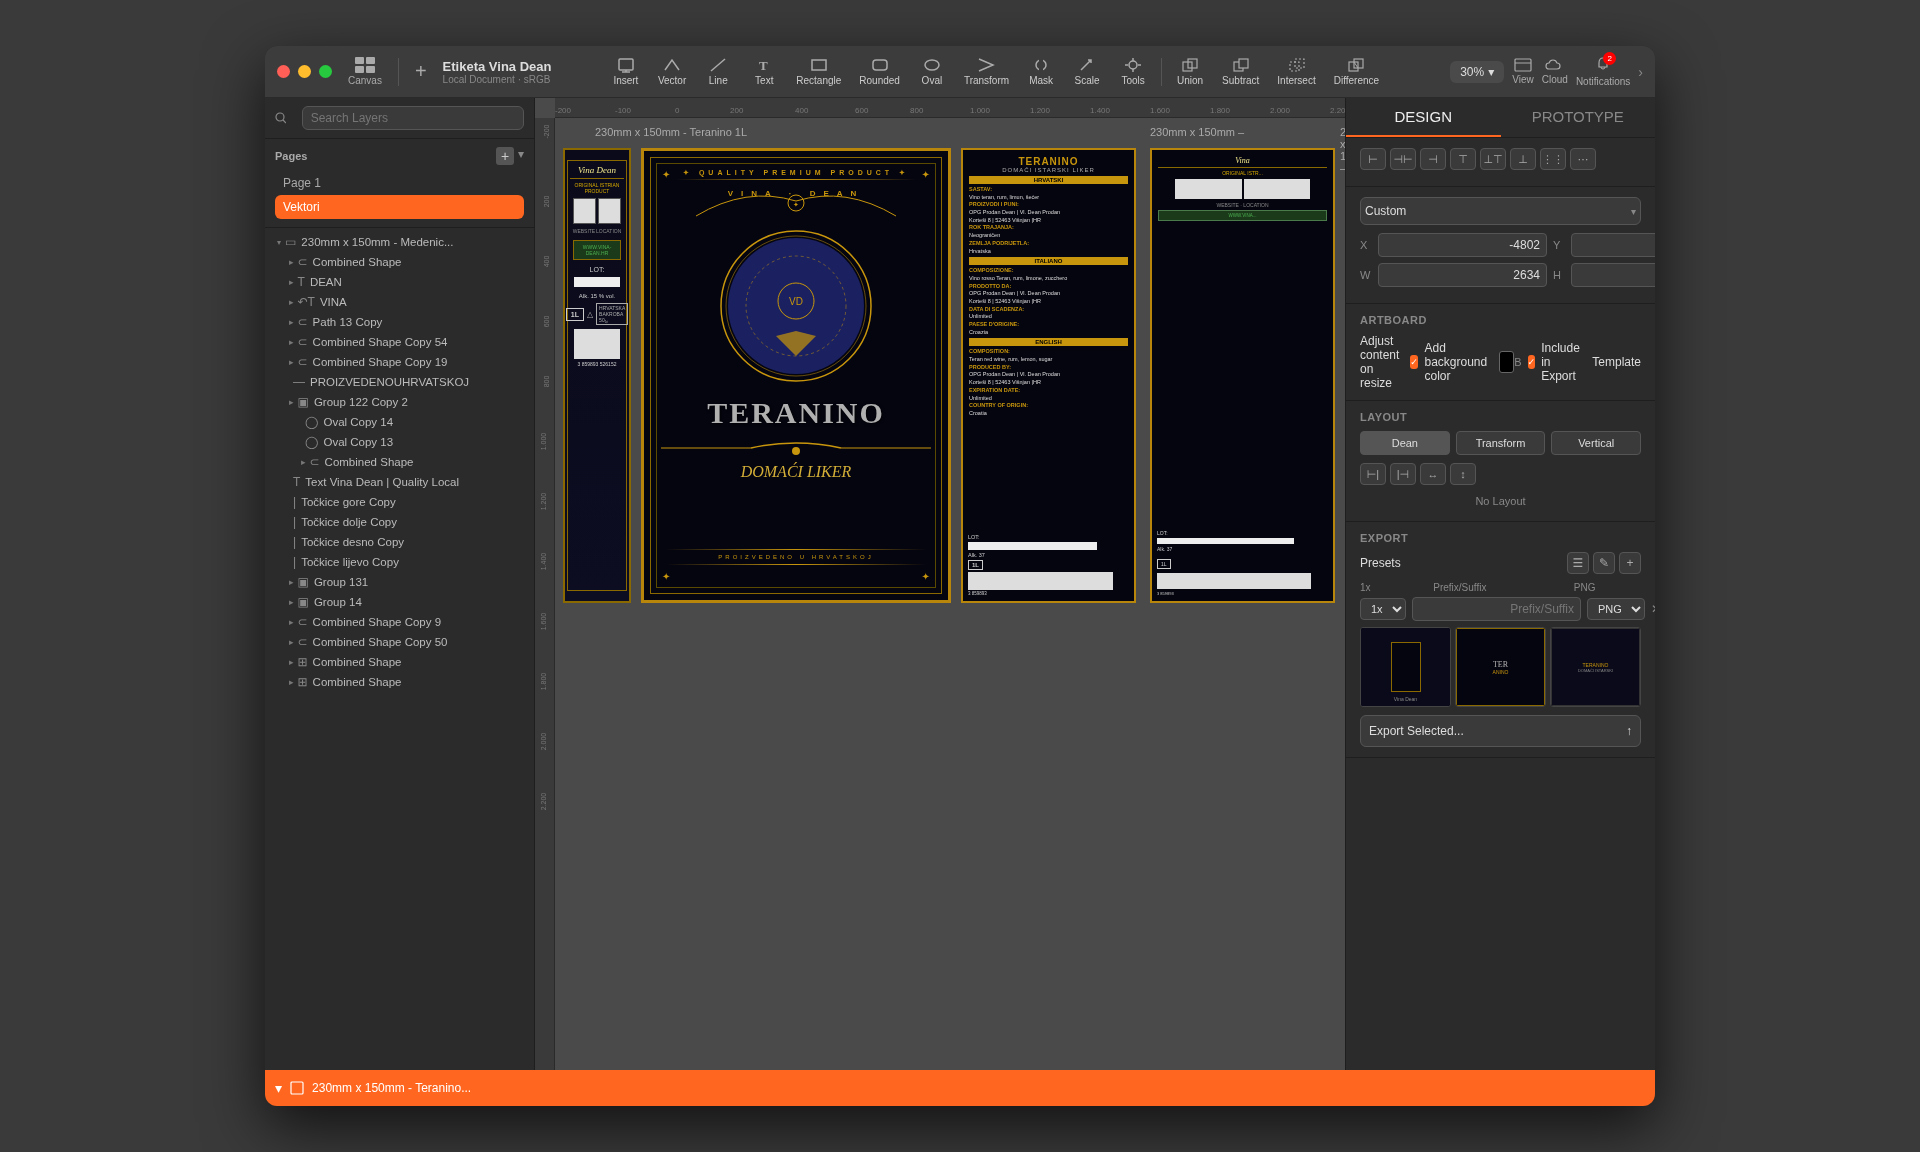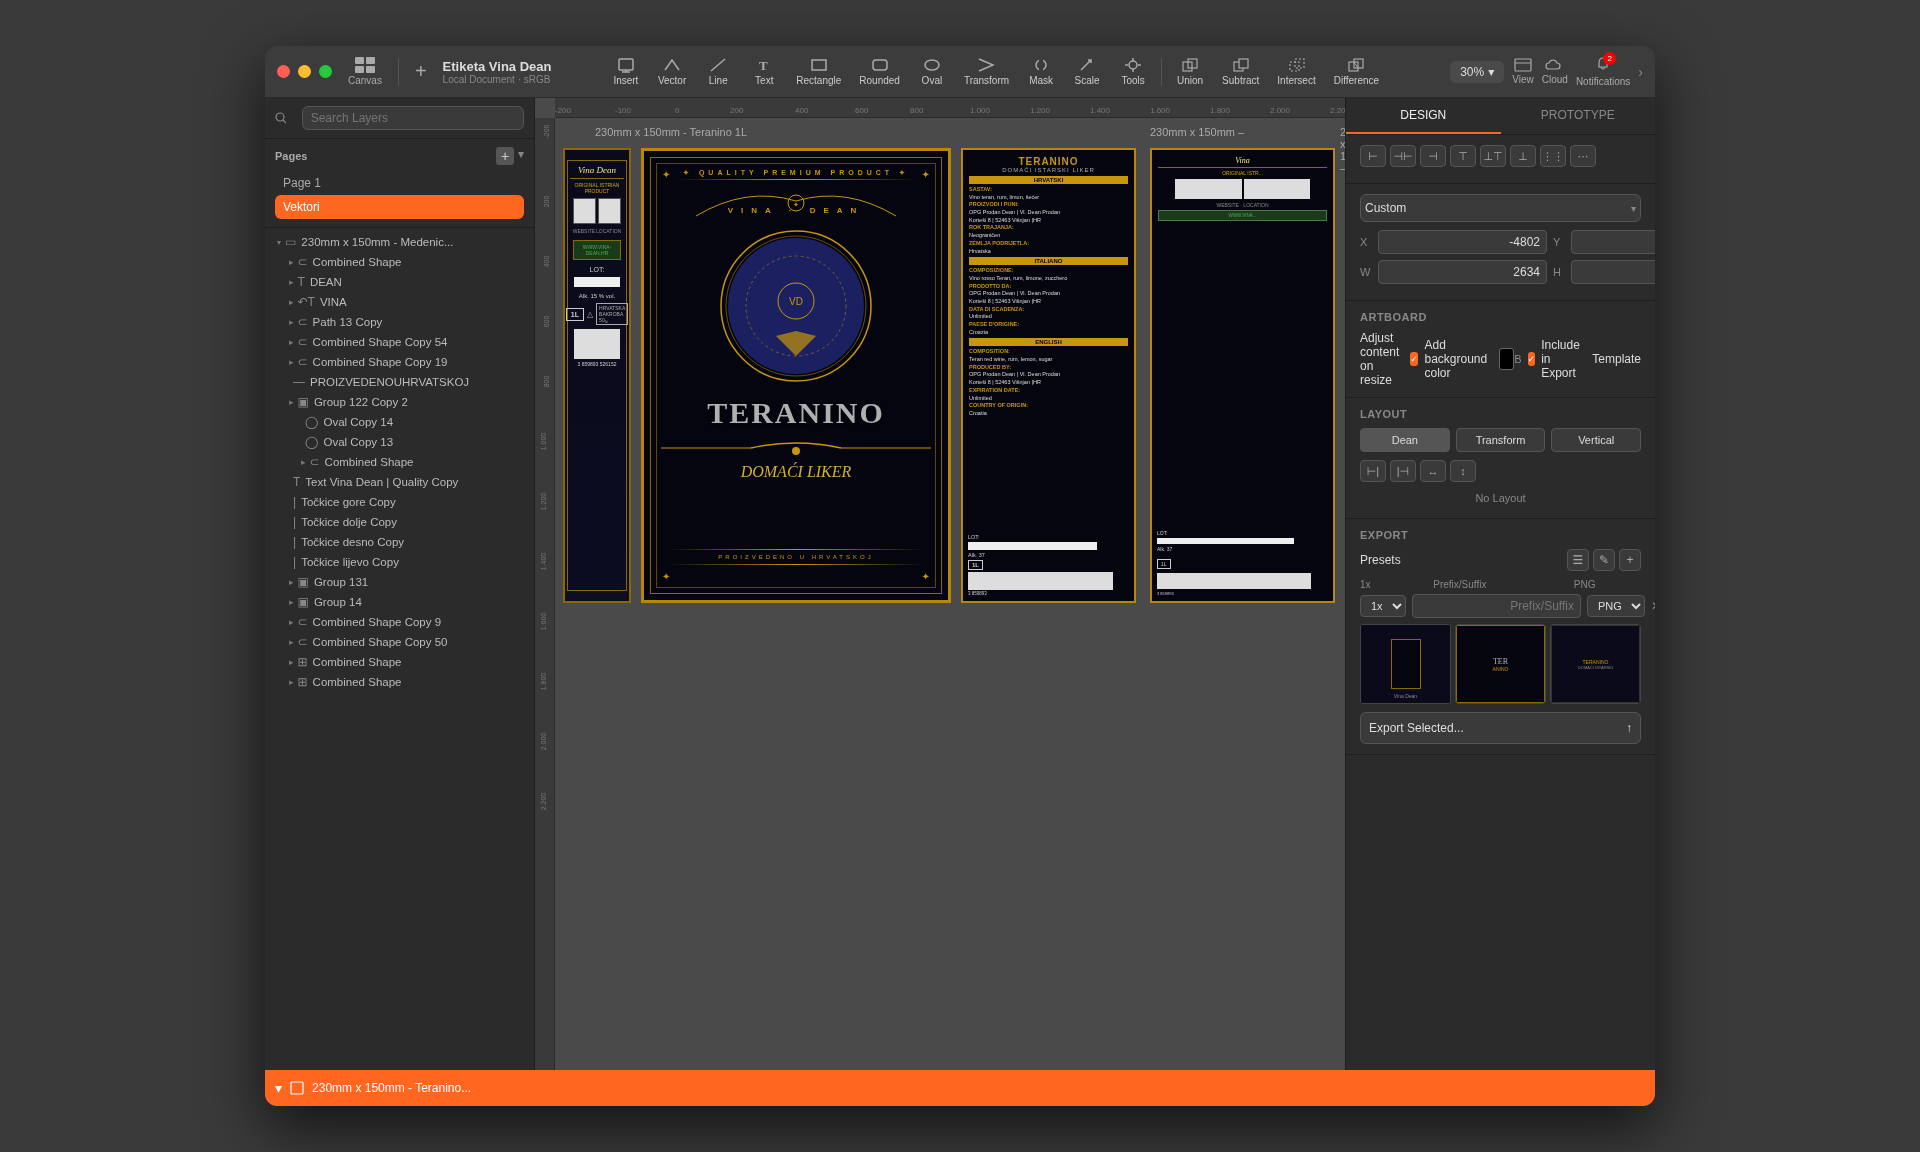--- a/index.html
+++ b/index.html
@@ -279,21 +279,21 @@
     .right-panel::-webkit-scrollbar-thumb { background: #555; border-radius: 3px; }
     .panel-tabs {
       display: flex;
       border-bottom: 1px solid #1e1e1e;
       flex-shrink: 0;
     }
     .panel-tab {
       flex: 1;
       text-align: center;
       padding: 10px 3px;
-      font-size: 12px;
+      font-size: 15px;
       color: #888;
       cursor: pointer;
       font-weight: 500;
     }
     .panel-tab.active {
       color: #eee;
       border-bottom: 2px solid #ff6720;
     }
     .panel-section {
       padding: 10px 14px;
@@ -798,21 +798,21 @@
           <span>Oval Copy 13</span>
         </div>
         <div class="layer-item layer-indent2">
           <span class="expand-icon">▸</span>
           <span class="layer-icon">⊂</span>
           <span>Combined Shape</span>
         </div>
         <div class="layer-item layer-indent">
           <span class="expand-icon"> </span>
           <span class="layer-icon">T</span>
-          <span>Text Vina Dean | Quality Copy</span>
+          <span>Text Vina Dean | Quality Local</span>
         </div>
         <div class="layer-item layer-indent">
           <span class="expand-icon"> </span>
           <span class="layer-icon">|</span>
           <span>Točkice gore Copy</span>
         </div>
         <div class="layer-item layer-indent">
           <span class="expand-icon"> </span>
           <span class="layer-icon">|</span>
           <span>Točkice dolje Copy</span>
@@ -941,21 +941,21 @@
           </div>
 
           <div style="position:absolute;top:30px;left:50%;transform:translateX(-50%);width:200px;text-align:center;">
             <svg width="200" height="40" viewBox="0 0 200 40">
               <path d="M0 35 Q50 5 100 20 Q150 5 200 35" fill="none" stroke="#c8960c" stroke-width="1"></path>
               <circle cx="100" cy="22" r="8" fill="none" stroke="#c8960c" stroke-width="1"></circle>
               <text x="100" y="26" font-size="7" fill="#c8960c" text-anchor="middle">✦</text>
             </svg>
           </div>
 
-          <div style="position:absolute;top:55px;left:50%;transform:translateX(-50%);font-size:8px;color:#c8960c;letter-spacing:8px;font-weight:bold;white-space:nowrap;">VINA · DEAN</div>
+          <div style="position:absolute;top:38px;left:50%;transform:translateX(-50%);font-size:8px;color:#c8960c;letter-spacing:8px;font-weight:bold;white-space:nowrap;">VINA · DEAN</div>
 
           <div style="position:absolute;top:75px;left:50%;transform:translateX(-50%);width:160px;height:160px;">
             <svg width="160" height="160" viewBox="0 0 160 160">
 
               <circle cx="80" cy="80" r="75" fill="none" stroke="#c8960c" stroke-width="1.5"></circle>
               <circle cx="80" cy="80" r="70" fill="none" stroke="#c8960c" stroke-width="0.5"></circle>
 
               <circle cx="80" cy="80" r="68" fill="#1a2060"></circle>
 
               <circle cx="80" cy="80" r="50" fill="none" stroke="#c8960c" stroke-width="0.5" stroke-dasharray="3,3"></circle>

